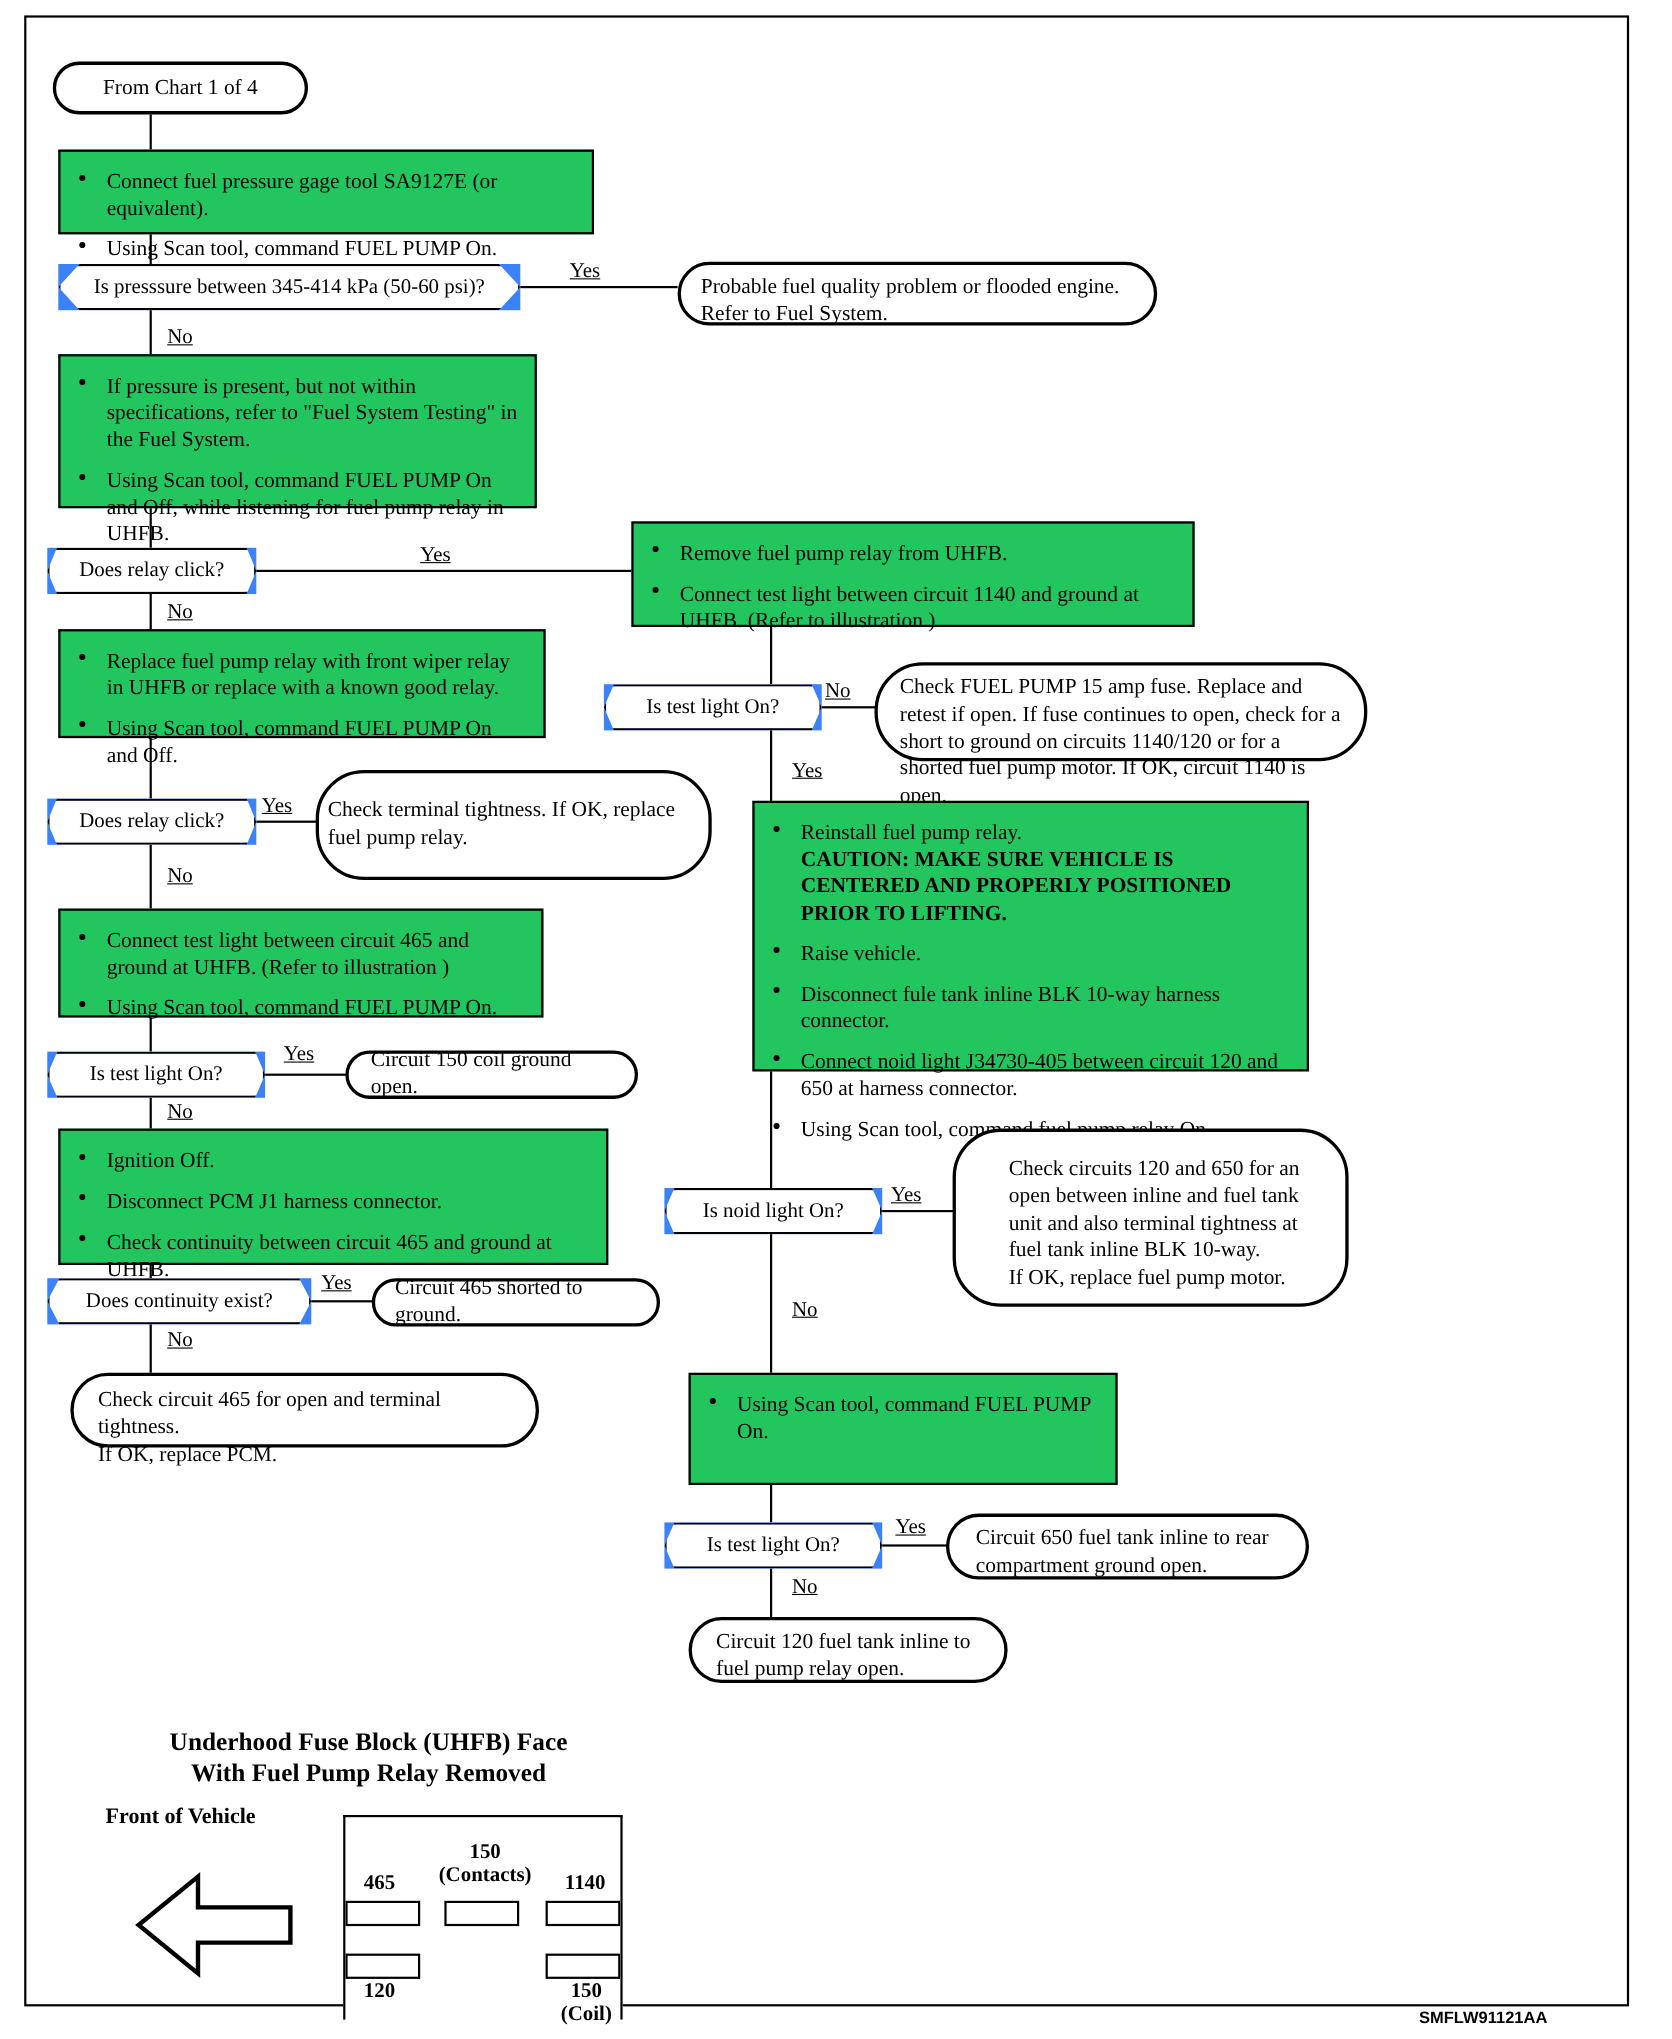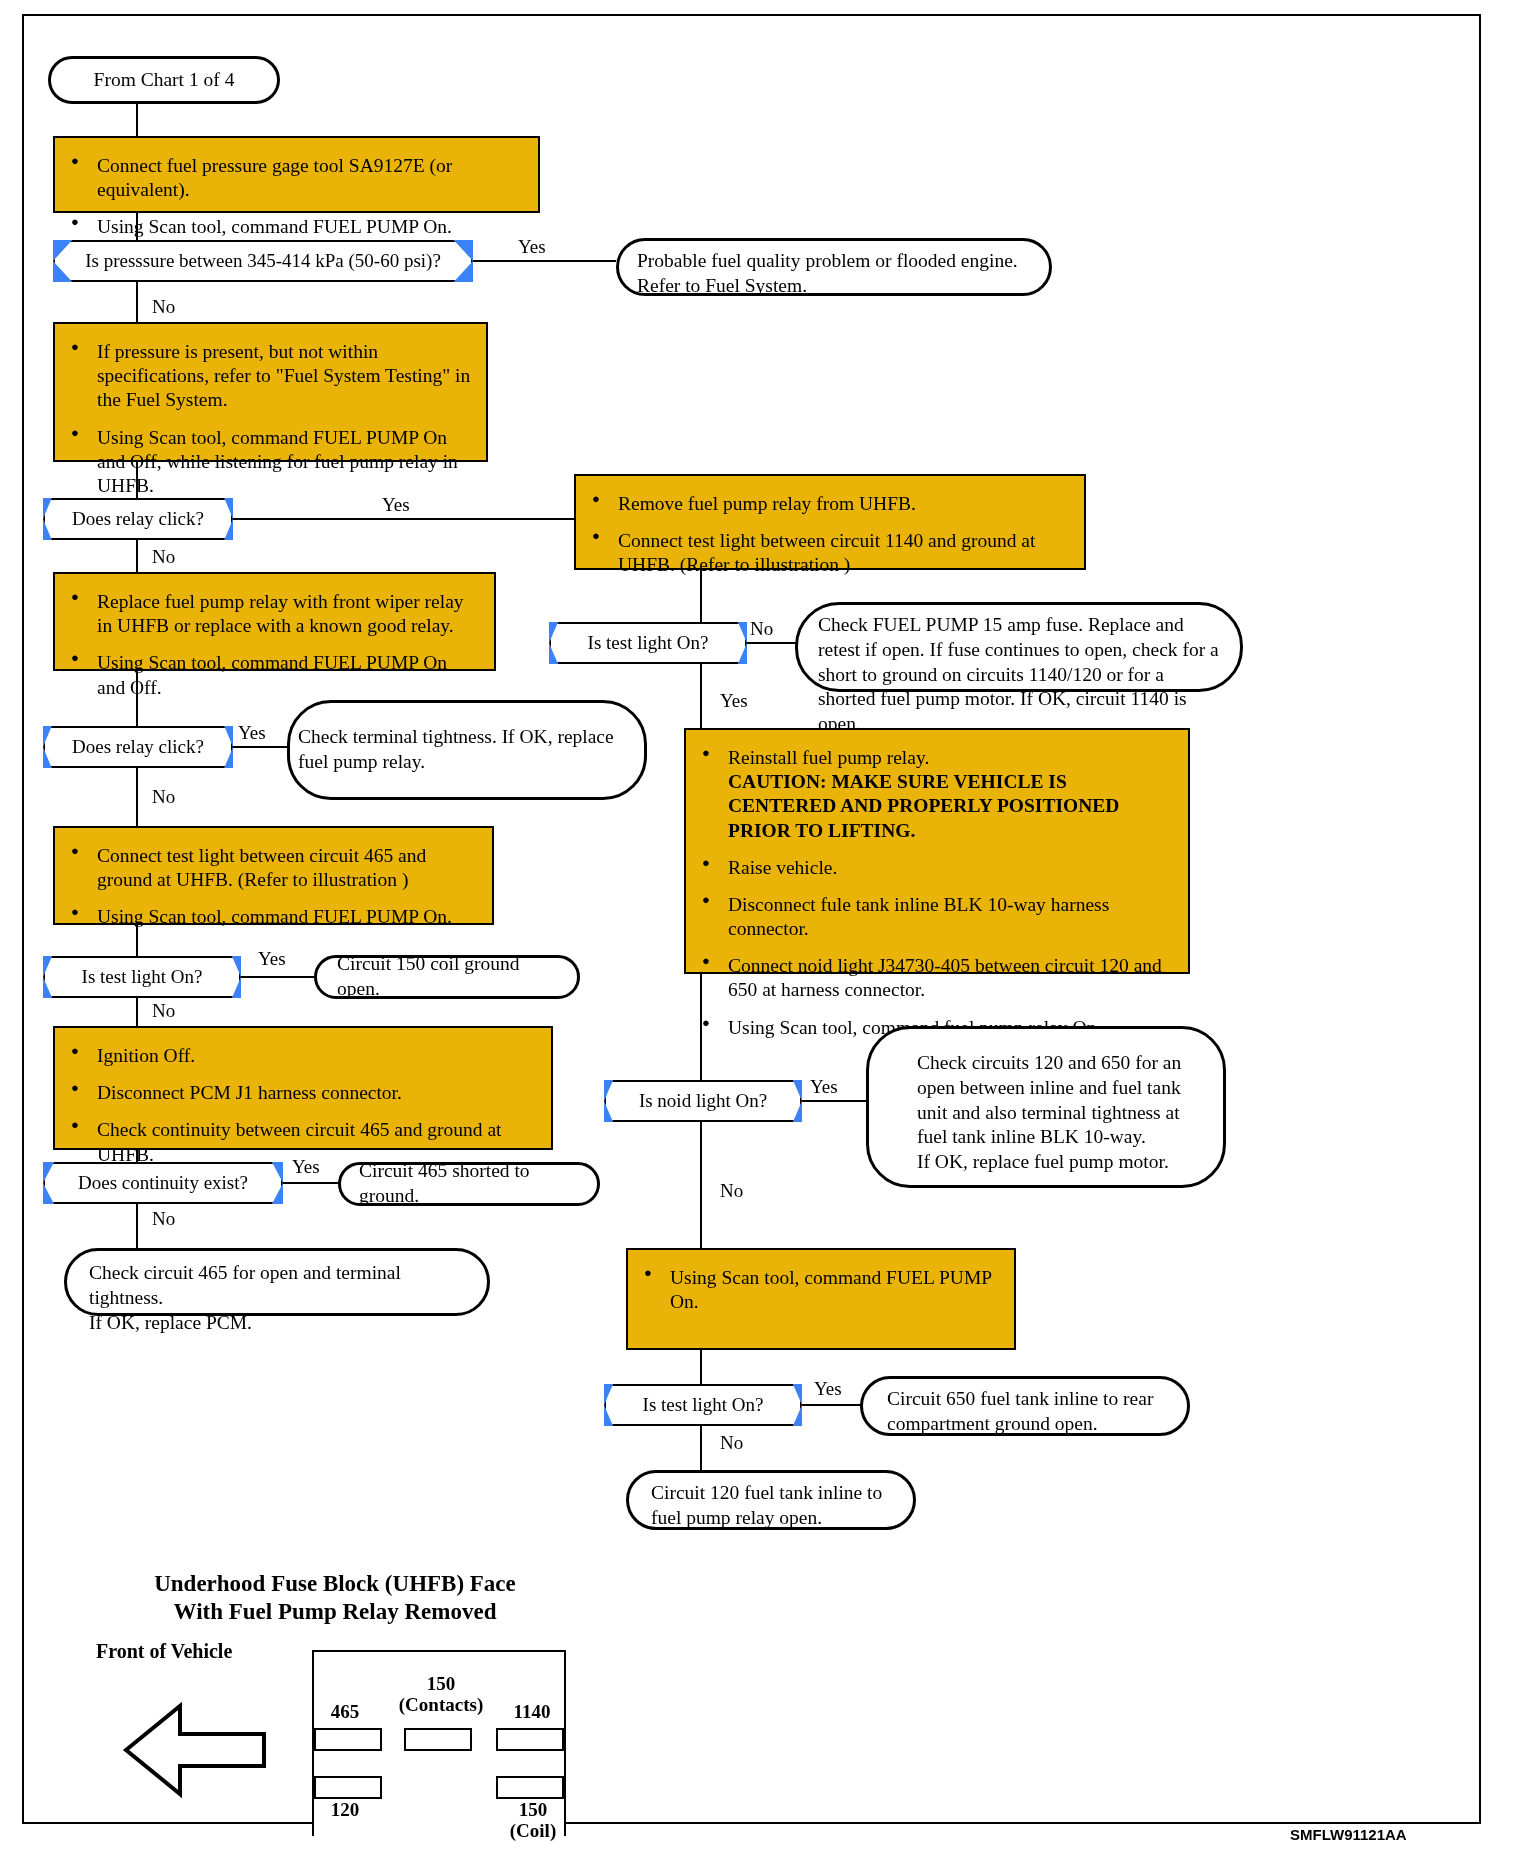--- a/index.html
+++ b/index.html
@@ -1,21 +1,21 @@
 <!DOCTYPE html>
 <html><head>
 <meta charset="utf-8">
 <style>
   html,body{margin:0;padding:0;background:#ffffff;}
   body{font-family:"Liberation Serif", serif;color:#000;}
   #page{position:relative;width:1520px;height:1854px;background:#fff;overflow:hidden;}
   #frame{position:absolute;left:22px;top:14px;width:1455px;height:1806px;border:2px solid #000;}
   .abs{position:absolute;box-sizing:border-box;}
   
-  .pbox{border:2px solid #000;background:#eab308;}
+  .pbox{border:2px solid #000;background:#22c55e;}
   .term{border:3px solid #000;border-radius:999px;background:#fff;}
   .round{border:3px solid #000;border-radius:44px;background:#fff;}
   .dec{background:#3b82f6;}
   .dec .hexin{
     position:absolute;inset:0;background:#fff;border:2px solid #000;
     -webkit-clip-path:polygon(4.6% 0,95.4% 0,100% 50%,95.4% 100%,4.6% 100%,0 50%);
     clip-path:polygon(4.6% 0,95.4% 0,100% 50%,95.4% 100%,4.6% 100%,0 50%);
   }
   .dec .hexfill{
     position:absolute;left:2px;top:2px;right:2px;bottom:2px;background:#fff;
@@ -25,21 +25,21 @@
   .dec .hextxt{position:absolute;inset:0;display:flex;align-items:center;justify-content:center;
     font-size:19px;white-space:nowrap;}
   
   .blist{list-style:none;margin:0;padding:0;}
   .blist li{position:relative;padding-left:30px;font-size:19.5px;line-height:1.24;margin-bottom:13px;}
   .blist li:last-child{margin-bottom:0;}
   .blist li:before{content:"\25CF";position:absolute;left:4px;top:-1px;font-size:13px;}
   .boxpad{padding:16px 14px 14px 12px;}
   .ctr{display:flex;align-items:center;}
   .plain{font-size:19.5px;line-height:1.27;}
-  .yn{font-size:19px;}
+  .yn{font-size:19px;text-decoration:underline;}
   .caution{font-weight:bold;}
   
   .ln{background:#000;}
   .vl{width:2px;}
   .hl{height:2px;}
   #title{position:absolute;left:560px;top:60px;width:660px;text-align:center;
     font-family:"Liberation Sans",sans-serif;font-size:31px;font-weight:bold;line-height:1.22;}
   #fuseblock{position:absolute;left:312px;top:1650px;width:250px;height:186px;border:2px solid #000;border-top:none;border-bottom:none;background:#fff;}
   #fuseblock .ftop{position:absolute;left:-2px;top:0;right:-2px;height:2px;background:#000;}
   .fuse{position:absolute;border:2px solid #000;width:64px;height:19px;background:#fff;}

